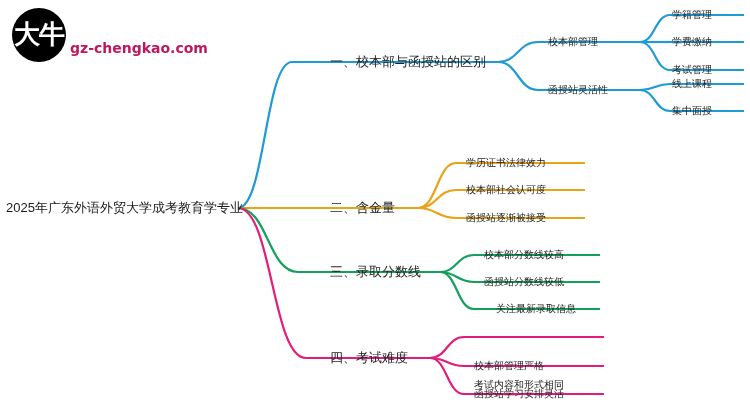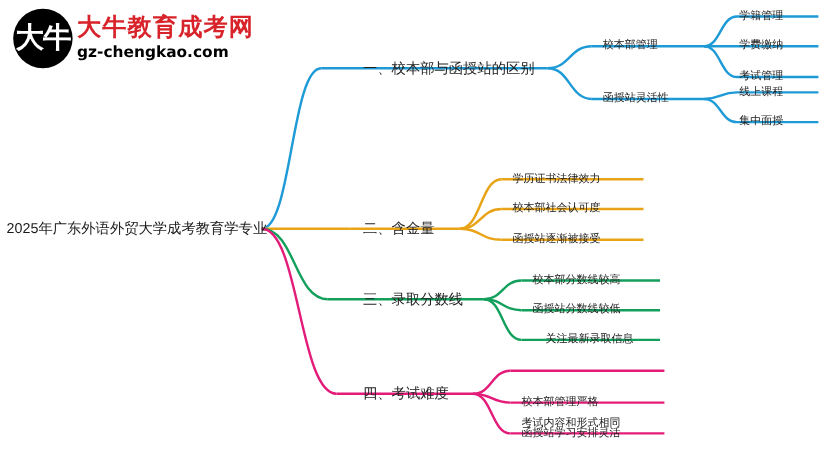--- a/index.html
+++ b/index.html
@@ -58,21 +58,21 @@
     color: #d8232a;
     letter-spacing: 1px;
     white-space: nowrap;
   }
   .logo-sub {
     position: absolute;
     left: 62px;
     top: 34px;
     font-size: 14px;
     font-weight: bold;
-    color: #000000;
+    color: #be185d;
     letter-spacing: 0px;
     white-space: nowrap;
     font-family: "DejaVu Sans", sans-serif;
   }
   .node {
     position: absolute;
     font-size: 13px;
     color: #222222;
     white-space: nowrap;
     line-height: 16px;
@@ -136,21 +136,20 @@
   <path d="M430,358 C447,358 447,394 464,394" fill="none" stroke="#e31c79" stroke-width="2.2"></path>
   <path d="M464,337 L604,337" fill="none" stroke="#e31c79" stroke-width="2.2"></path>
   <path d="M464,366 L604,366" fill="none" stroke="#e31c79" stroke-width="2.2"></path>
   <path d="M464,394 L604,394" fill="none" stroke="#e31c79" stroke-width="2.2"></path>
 </svg>
 
 <div class="logo-block">
   <div class="logo-bull">
     <span class="logo-bull-text">大牛</span>
   </div>
-  <div class="logo-title">大牛教育成考网</div>
   <div class="logo-sub">gz-chengkao.com</div>
 </div>
 
 <div class="node root" style="left:6px; top:200px;">2025年广东外语外贸大学成考教育学专业</div>
 
 <div class="node branch" style="left:330px; top:54px;">一、校本部与函授站的区别</div>
 <div class="node leaf" style="left:548px; top:34px;">校本部管理</div>
 <div class="node leaf" style="left:548px; top:82px;">函授站灵活性</div>
 <div class="node leaf" style="left:672px; top:7px;">学籍管理</div>
 <div class="node leaf" style="left:672px; top:34px;">学费缴纳</div>

